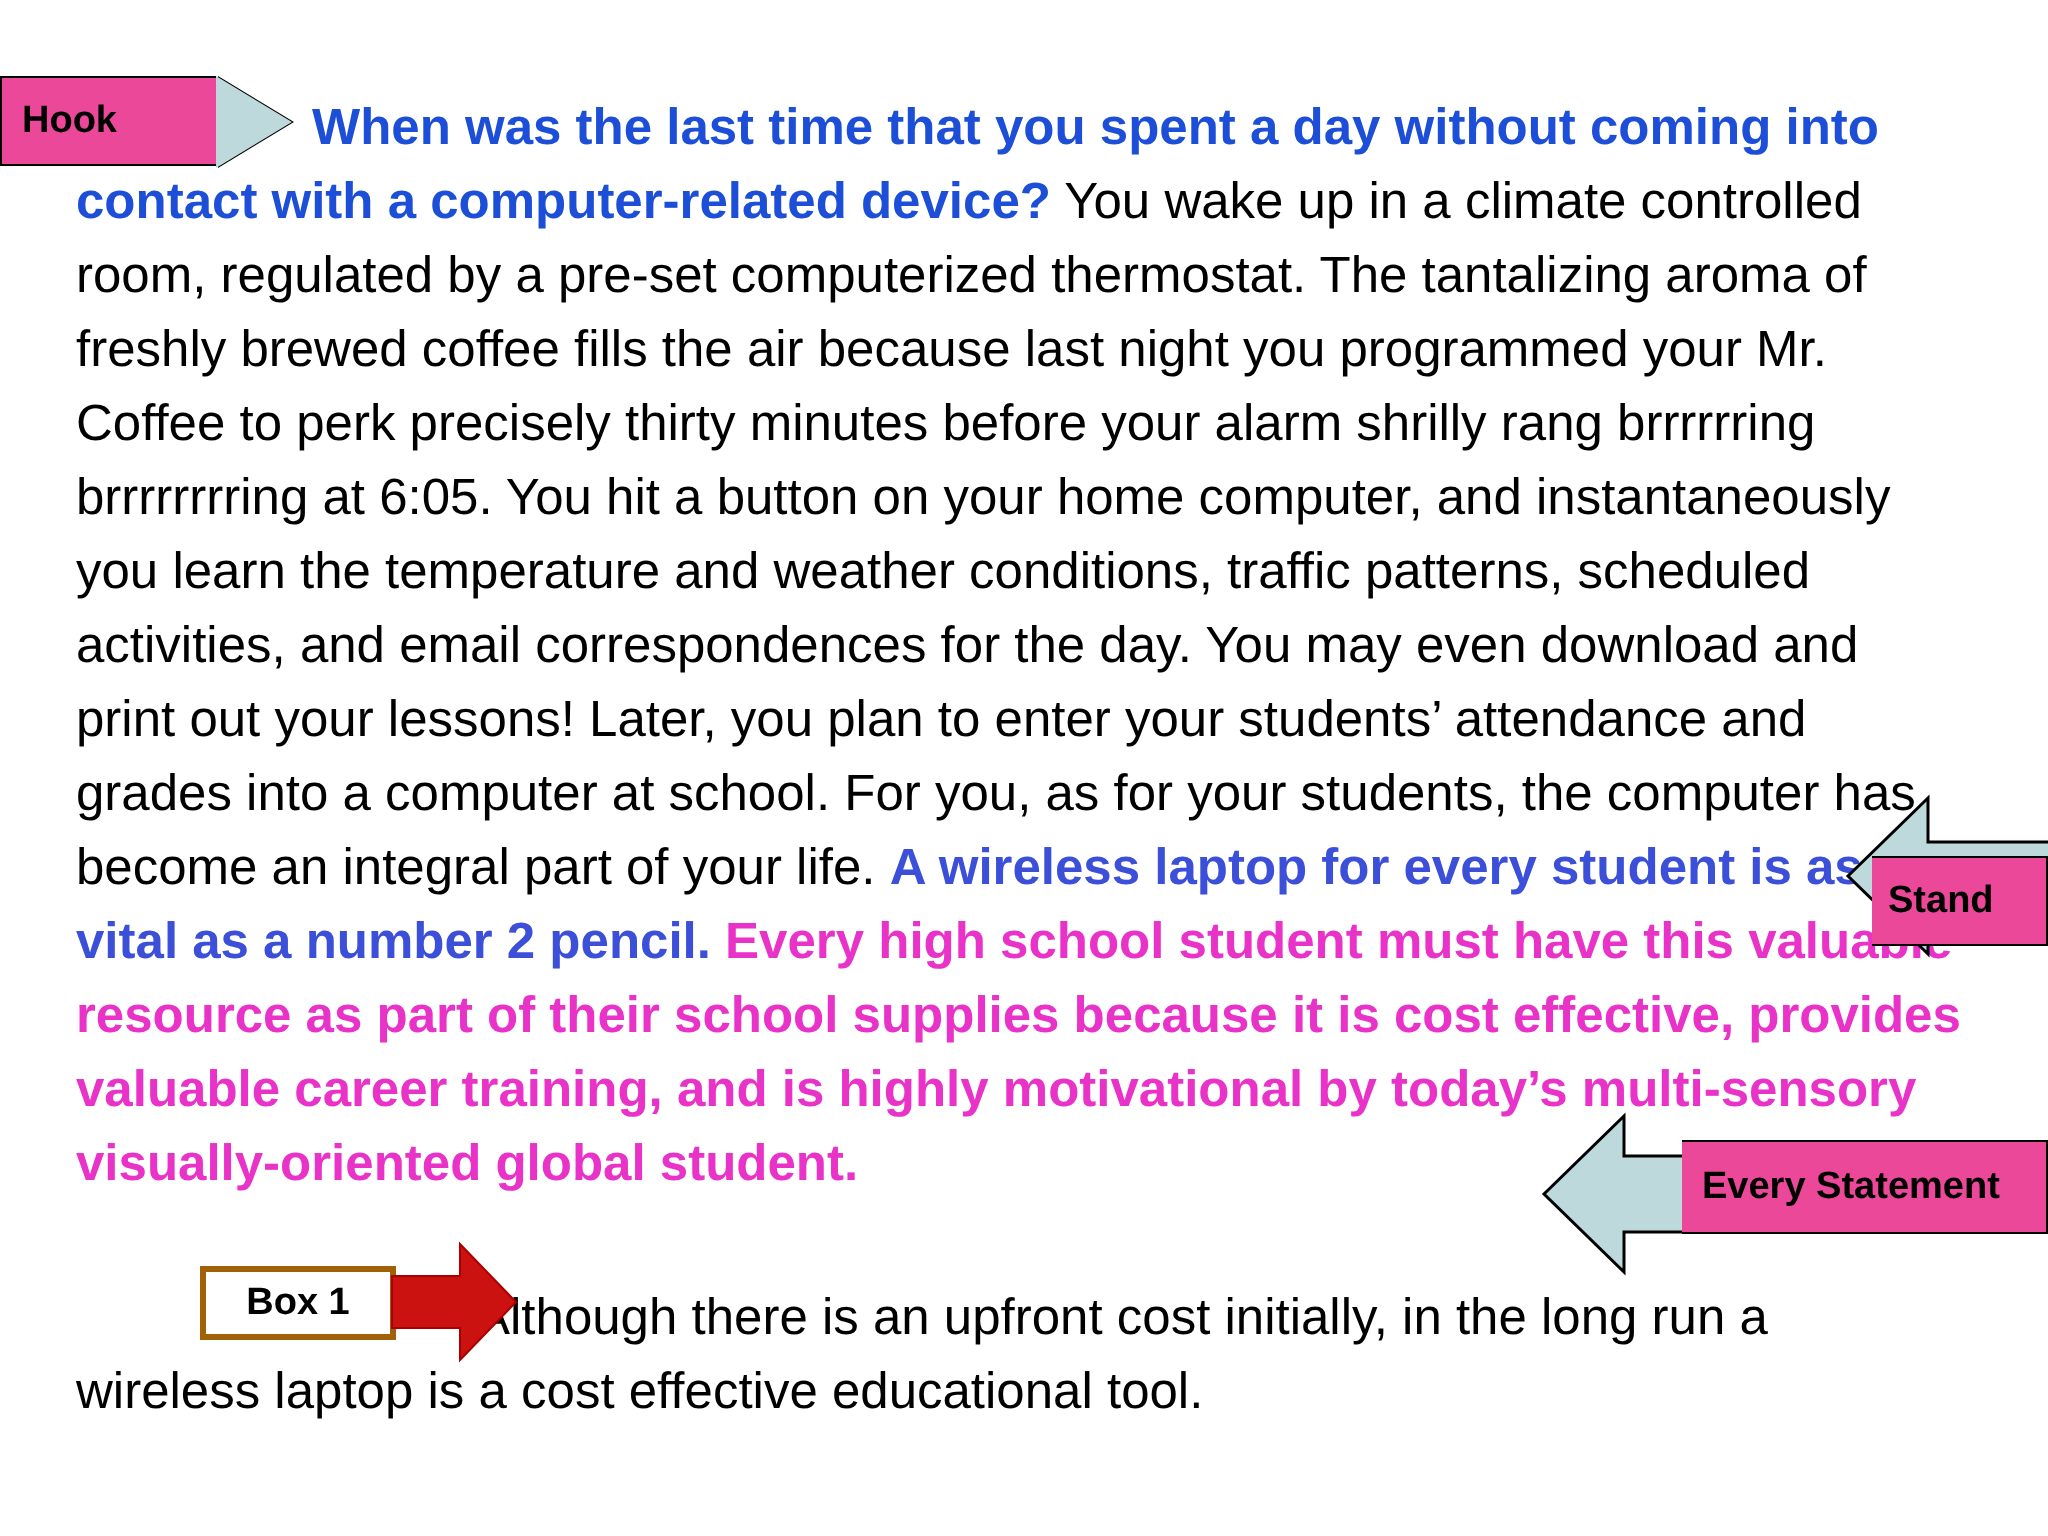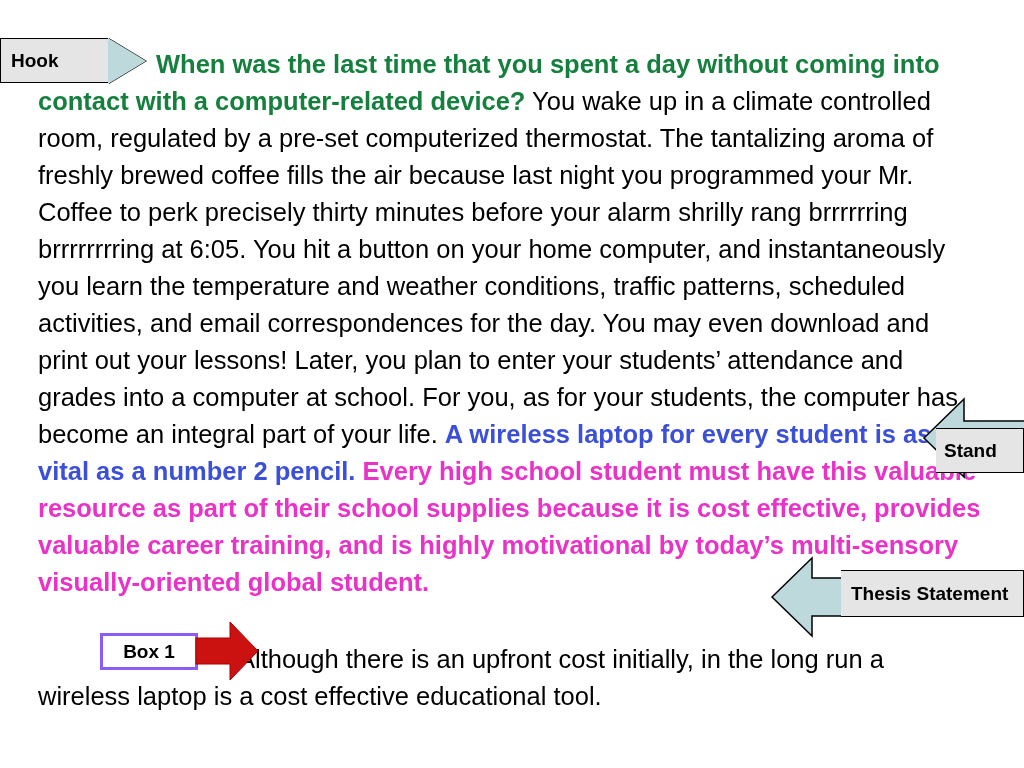--- a/index.html
+++ b/index.html
@@ -20,21 +20,21 @@
     position: absolute;
     left: 38px;
     top: 46px;
     width: 944px;
     font-size: 25.5px;
     line-height: 37px;
     color: #000000;
     text-align: left;
   }
   .hook-text {
-    color: #15803d;
+    color: #1d4ed8;
     font-weight: bold;
   }
   .body-text {
     color: #000000;
     font-weight: normal;
   }
   .stand-text {
     color: #3b4fd8;
     font-weight: bold;
   }
@@ -59,21 +59,21 @@
   }
   .para2 .lead-indent {
     display: inline-block;
     width: 200px;
   }
 
   
   .callout {
     position: absolute;
     box-sizing: border-box;
-    background: #e5e5e5;
+    background: #ec4899;
     border: 1px solid #000000;
     color: #000000;
     font-weight: bold;
     display: flex;
     align-items: center;
     font-size: 19px;
     white-space: nowrap;
   }
 
   
@@ -124,21 +124,21 @@
 
   
   #box1-callout {
     position: absolute;
     left: 100px;
     top: 633px;
     width: 98px;
     height: 37px;
     box-sizing: border-box;
     background: #ffffff;
-    border: 3px solid #8b5cf6;
+    border: 3px solid #a16207;
     color: #000000;
     font-weight: bold;
     font-size: 19px;
     display: flex;
     align-items: center;
     justify-content: center;
   }
 </style>
 </head>
 <body>
@@ -160,21 +160,21 @@
   <polygon points="4,45 44,6 44,28 108,28 108,62 44,62 44,84" fill="#bdd9dc" stroke="#000000" stroke-width="1.5"></polygon>
 </svg>
 <div class="callout" id="stand-callout">
   <span>Stand</span>
 </div>
 
 <svg class="svg-arrow" id="thesis-arrow-svg" width="110" height="90" style="left:768px; top:552px;" viewBox="0 0 110 90">
   <polygon points="4,45 44,6 44,26 108,26 108,64 44,64 44,84" fill="#bdd9dc" stroke="#000000" stroke-width="1.5"></polygon>
 </svg>
 <div class="callout" id="thesis-callout">
-  <span>Thesis Statement</span>
+  <span>Every Statement</span>
 </div>
 
 <div id="box1-callout">
   <span>Box 1</span>
 </div>
 <svg class="svg-arrow" id="box1-arrow-svg" width="66" height="66" style="left:194px; top:618px;" viewBox="0 0 66 66">
   <polygon points="2,20 36,20 36,4 64,33 36,62 36,46 2,46" fill="#cc1111" stroke="#aa0000" stroke-width="1"></polygon>
 </svg>
 
 </body></html>

